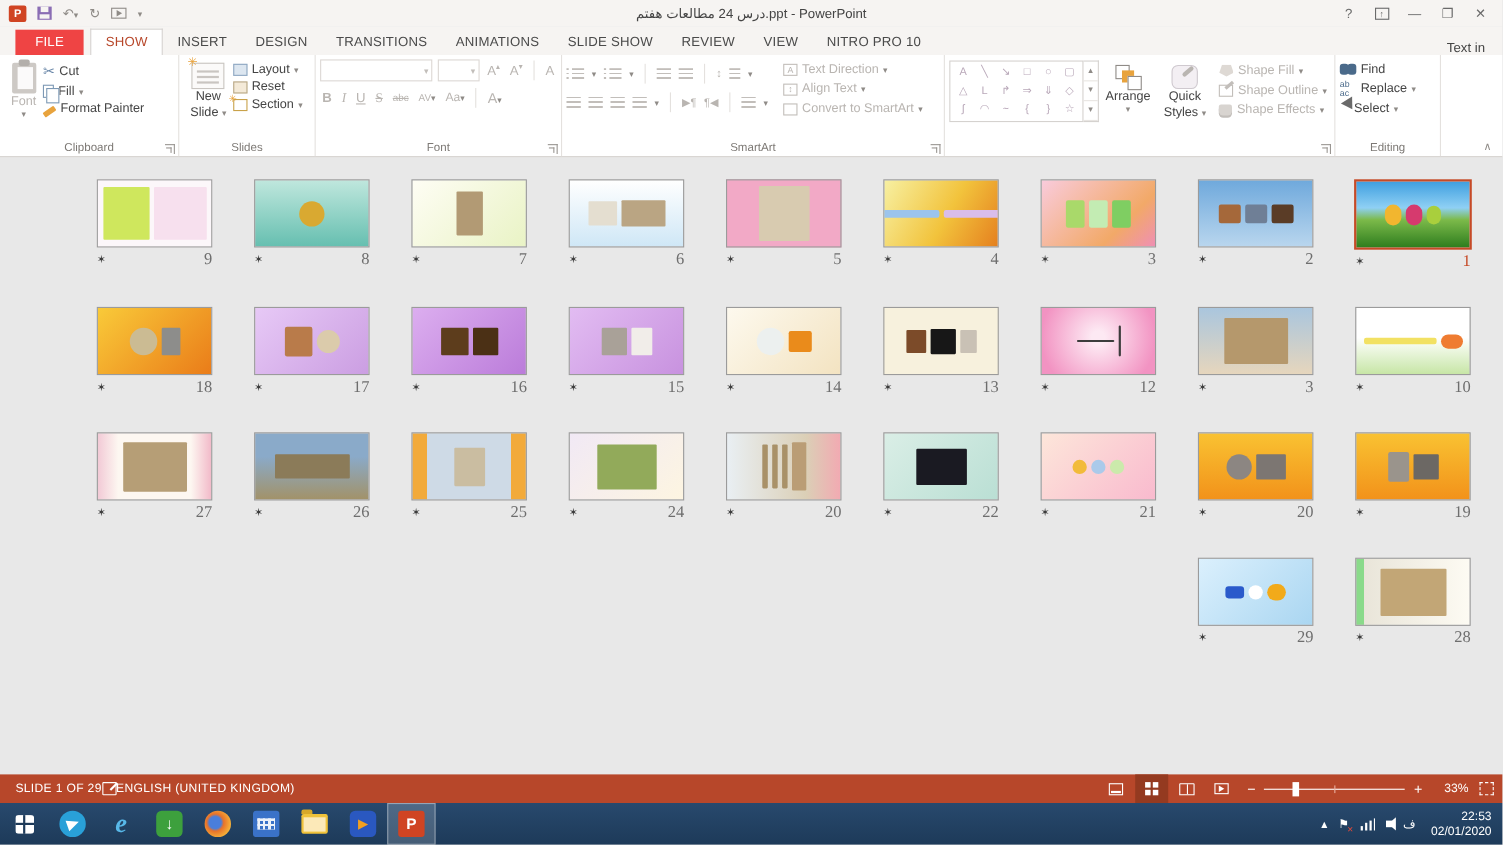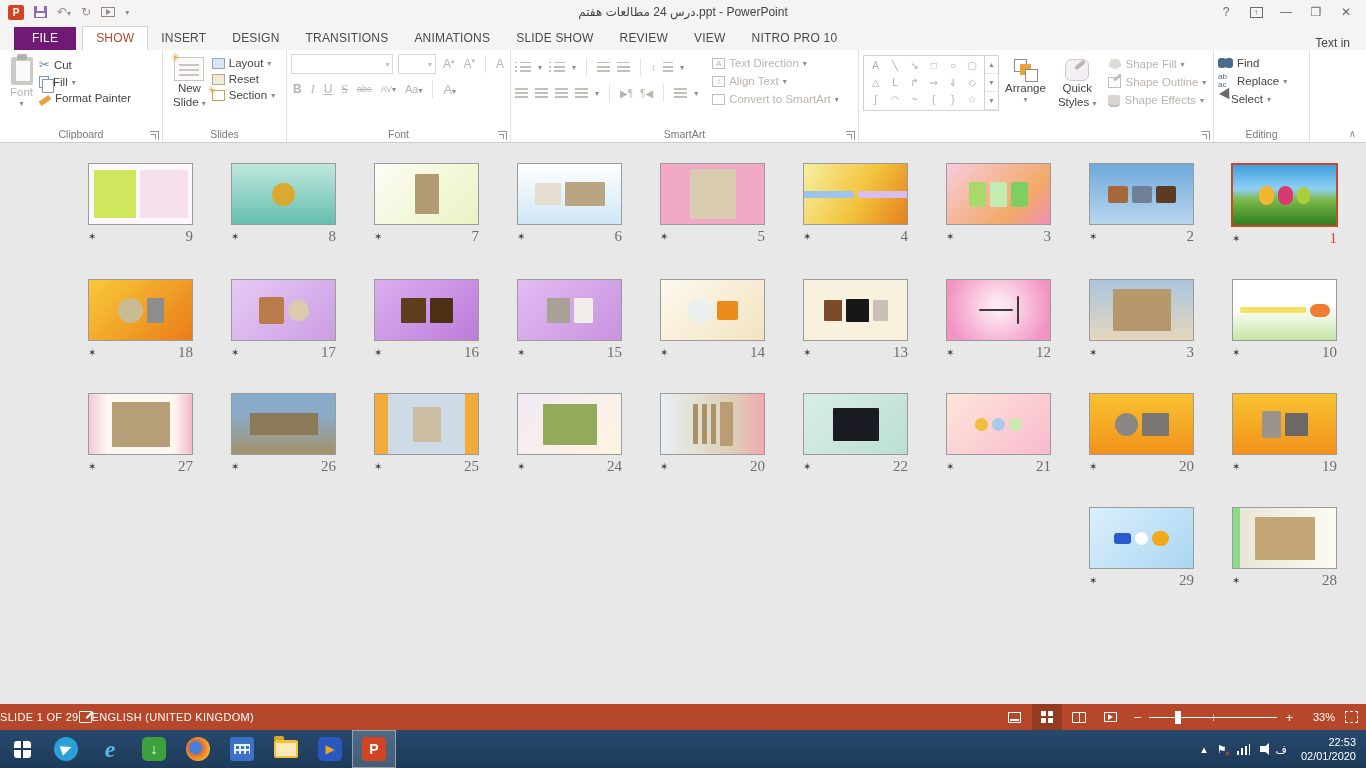--- a/index.html
+++ b/index.html
@@ -22,21 +22,21 @@
   .title-text { position:absolute; left:0; right:0; text-align:center; font-size:12px; color:#444; pointer-events:none; }
   .win-controls { margin-left:auto; display:flex; align-items:center; gap:2px; padding-right:6px; }
   .win-btn { width:28px; height:20px; display:flex; align-items:center; justify-content:center;
     color:#6a6a6a; font-size:12px; }
   .ribbon-display-ic { width:13px; height:11px; border:1px solid #6a6a6a; display:inline-flex;
     align-items:center; justify-content:center; font-size:8px; color:#6a6a6a; }
 
   
   .tabrow { height:26px; background:#f6f4f2; display:flex; align-items:flex-end; padding-left:14px; position:relative; }
   .tab { padding:4px 13px 5px; font-size:12px; color:#4a4a4a; letter-spacing:.2px; }
-  .tab-file { background:#701a75; color:#fff; padding:4px 18px 5px; margin-right:6px; }
+  .tab-file { background:#ef4444; color:#fff; padding:4px 18px 5px; margin-right:6px; }
   .tab-active { background:#fff; color:#b7472a; border:1px solid #d5d2cf; border-bottom:none; }
   .sign-in { margin-left:auto; padding-right:16px; font-size:12px; color:#444; }
 
   
   .ribbon { height:93px; background:#fff; border-bottom:1px solid #d0cdc9; display:flex; position:relative; }
   .grp { position:relative; border-right:1px solid #e4e1de; padding:4px 4px 16px; display:flex; }
   .grp-label { position:absolute; bottom:2px; left:0; right:0; text-align:center; font-size:10.5px; color:#7d7975; }
   .dlg-launch { position:absolute; bottom:2px; right:3px; width:9px; height:9px;
     border-left:1px solid #9a9692; border-bottom:1px solid #9a9692; transform:rotate(180deg); }
   .dlg-launch::before { content:""; position:absolute; left:2px; bottom:2px; width:4px; height:4px;
@@ -118,21 +118,21 @@
   .cell { width:143px; display:flex; flex-direction:column; align-items:center; direction:ltr; }
   .thumb { width:105px; height:62px; border:1px solid #9b9b9b; background:#fff; display:flex;
     align-items:center; justify-content:center; gap:4px; overflow:hidden; }
   .thumb.sel { border:2px solid #c64a27; width:107px; height:64px; }
   .cellfoot { width:105px; display:flex; align-items:center; justify-content:space-between; padding-top:3px; }
   .anim-star { font-size:10px; color:#3c3c3c; }
   .slide-num { font-size:15px; color:#6e6e6e; font-family:"Liberation Serif","DejaVu Serif",serif; }
 
   
   .statusbar { height:26px; background:#b7472a; color:#fff; display:flex; align-items:center; font-size:11px; }
-  .sb-left { display:flex; align-items:center; letter-spacing:.3px; }
+  .sb-left { display:flex; align-items:center; padding-left:14px; letter-spacing:.3px; }
   .spell-ic { width:13px; height:12px; border:1px solid #fff; border-radius:1px; position:relative; display:inline-block; }
   .spell-ic::before { content:""; position:absolute; right:-3px; top:2px; width:9px; height:2px; background:#fff; transform:rotate(-45deg); }
   .sb-right { margin-left:auto; display:flex; align-items:center; gap:2px; padding-right:8px; }
   .vbtn { width:30px; height:26px; display:flex; align-items:center; justify-content:center; }
   .vbtn.active { background:#943a20; }
   .v-normal { width:13px; height:11px; border:1px solid #fff; position:relative; }
   .v-normal::before { content:""; position:absolute; left:1px; bottom:1px; width:9px; height:2px; background:#fff; }
   .v-sorter { width:12px; height:12px; display:grid; grid-template:1fr 1fr/1fr 1fr; gap:2px; }
   .v-sorter i { background:#fff; }
   .v-read { width:14px; height:11px; border:1px solid #fff; border-radius:1px 1px 0 0; position:relative; }

